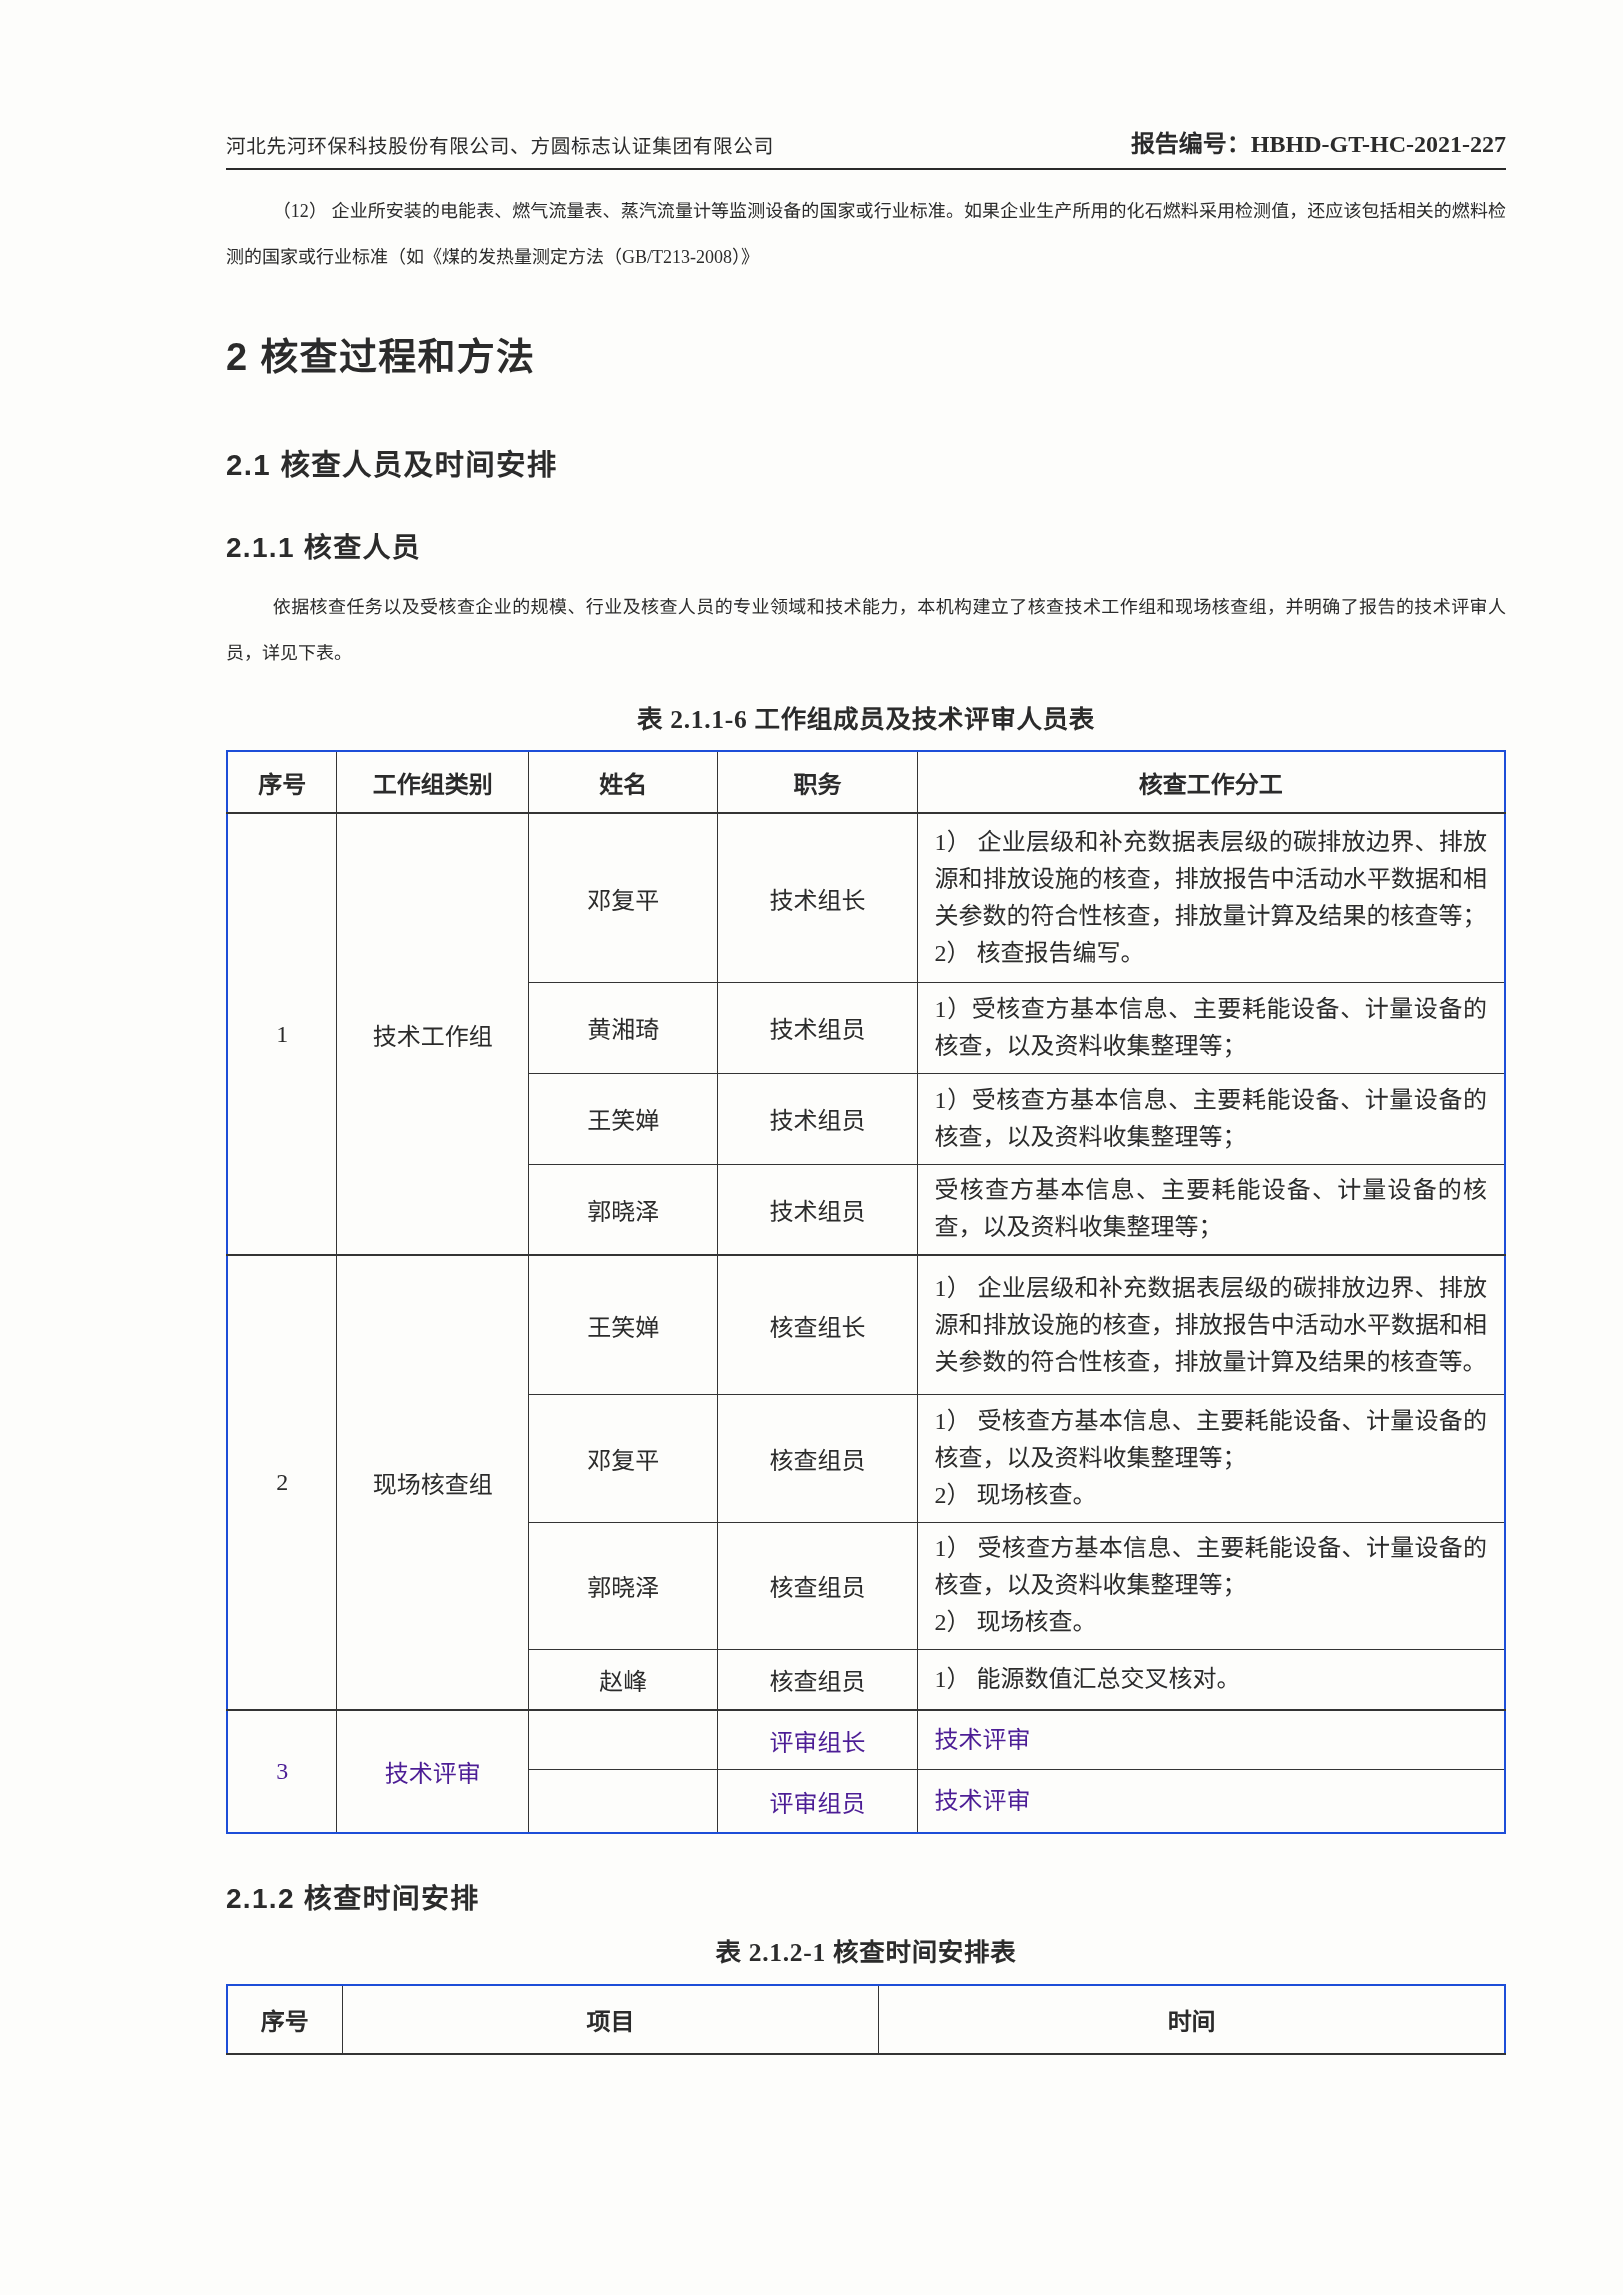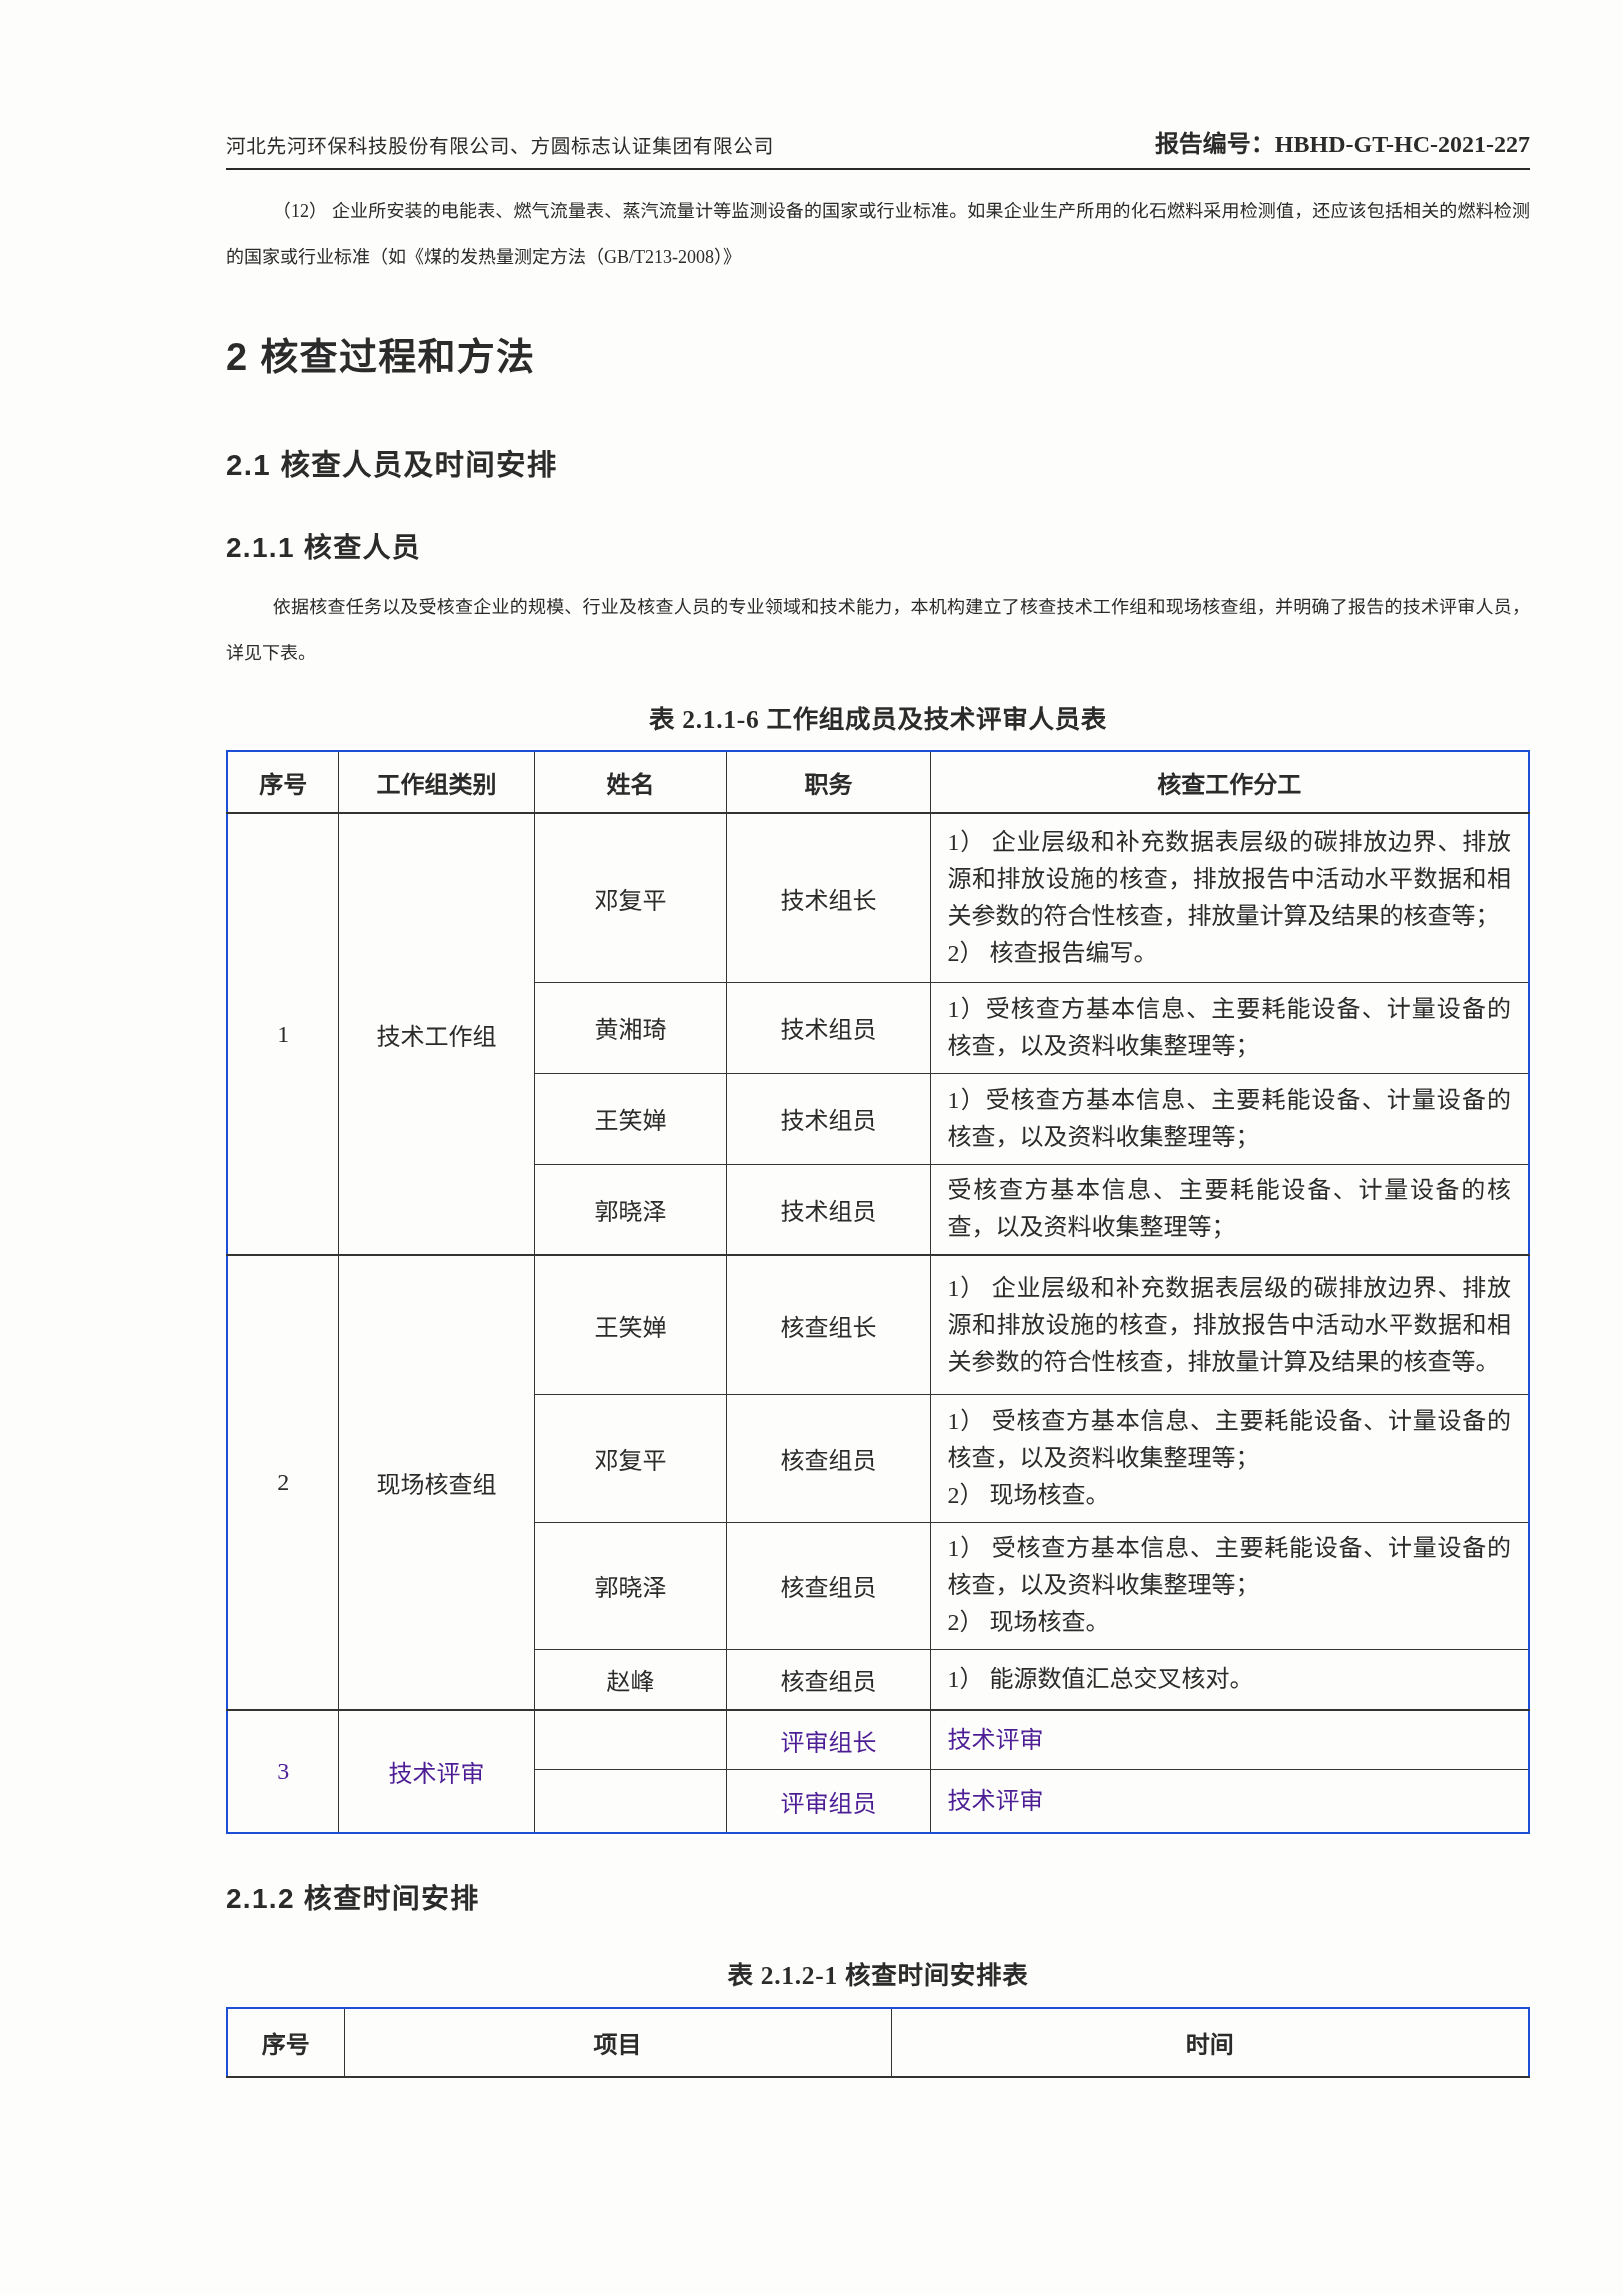--- a/index.html
+++ b/index.html
@@ -2,21 +2,21 @@
 <html lang="zh-CN" style="font-size:10.5px"><head>
 <meta charset="utf-8">
 <style>
   html,body{margin:0;padding:0;background:#e8e8e6;}
   .page{
     position:relative;
     width:1623px;height:2295px;
     margin:0 auto;
     background:#fdfdfb;
     box-sizing:border-box;
-    padding:124px 93px 0 226px;
+    padding:124px 117px 0 226px;
     color:#2b2b2b;
     font-family:"Liberation Serif","DejaVu Serif",serif;
   }
   
   .doc-header{
     display:flex;justify-content:space-between;align-items:flex-end;
     border-bottom:2.6px solid #2a2a2a;
     padding-bottom:9.2px;
   }
   .doc-header-left{font-size:19.6px;letter-spacing:0.7px;}
@@ -185,21 +185,21 @@
       <tr class="muted" style="height:63px;">
         <td class="center"></td>
         <td class="center">评审组员</td>
         <td class="duty">技术评审</td>
       </tr>
     </tbody>
   </table>
 
   <div class="h3">2.1.2 核查时间安排</div>
 
-  <div class="tbl-title" style="margin-top:38px;">表 2.1.2-1   核查时间安排表</div>
+  <div class="tbl-title" style="margin-top:15px;">表 2.1.2-1   核查时间安排表</div>
 
   <table id="table2">
     <colgroup>
       <col class="t2-no">
         <col class="t2-item">
         <col class="t2-time">
     </colgroup>
     <thead>
       <tr>
         <th>序号</th>

